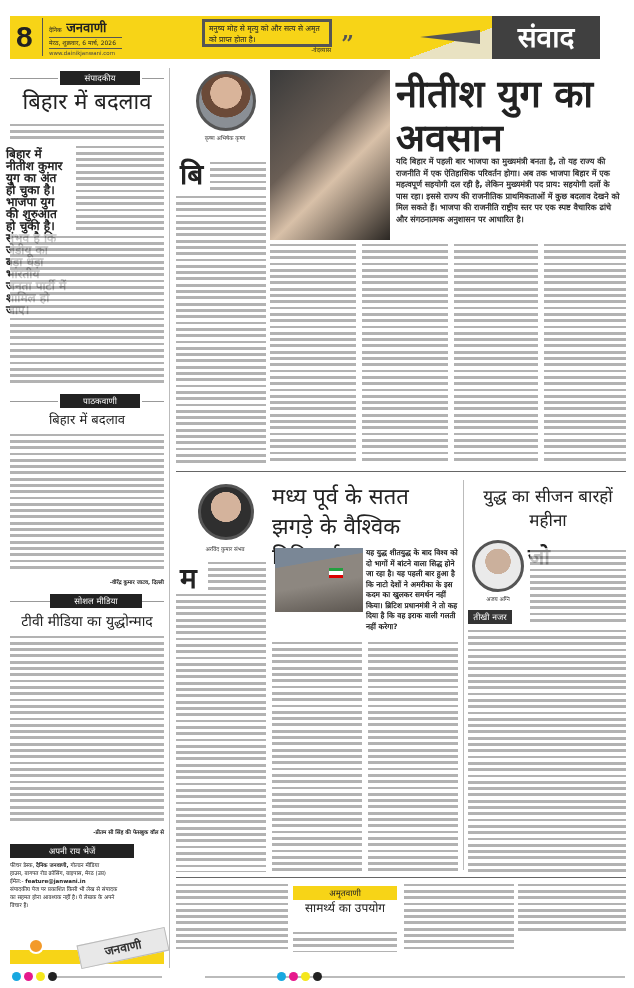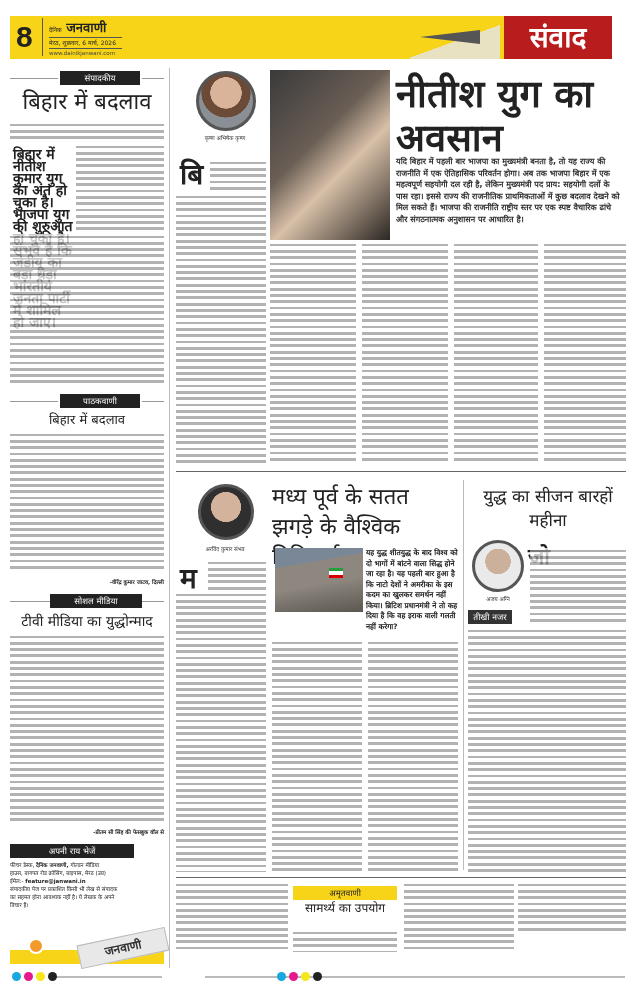--- a/index.html
+++ b/index.html
@@ -9,21 +9,21 @@
 .mast{position:absolute;left:32px;top:2px;border-left:1px solid #555;padding-left:6px;width:80px}
 .mast .nm{font:bold 13px "DejaVu Sans",sans-serif;color:#222;white-space:nowrap}
 .mast .nm small{font-size:6px;font-weight:normal}
 .mast .dt{font-size:6px;border-top:1px solid #555;border-bottom:1px solid #555;padding:1px 0;margin-top:1px;white-space:nowrap}
 .mast .web{font-size:5.5px;color:#444;padding-top:1px}
 .quote{position:absolute;left:192px;top:3px;width:130px;height:28px;border:3px solid #555;background:#f7d417;font-size:7.5px;line-height:11px;padding:1px 4px}
 .quote .by{position:absolute;right:-2px;top:22px;font-size:6px}
 .quote .mk{position:absolute;right:-25px;top:8px;font:bold 22px "DejaVu Serif",serif;color:#555}
 .pen{position:absolute;left:410px;top:16px;width:90px;height:43px;background:linear-gradient(160deg,#f7d417 55%,#e9e2c2 55%)}
 .pen .tip{position:absolute;left:10px;top:14px;width:60px;height:14px;background:#555;clip-path:polygon(0 50%,100% 0,100% 100%)}
-.samvad{position:absolute;left:504px;top:16px;width:108px;height:43px;background:#b91c1c;color:#fff;font:bold 28px "DejaVu Serif",serif;text-align:center;line-height:43px}
+.samvad{position:absolute;left:492px;top:16px;width:108px;height:43px;background:#404040;color:#fff;font:bold 28px "DejaVu Serif",serif;text-align:center;line-height:43px}
 .col{position:absolute;font-size:4.6px;line-height:6.3px;color:#555;text-align:justify;overflow:hidden}
 .filler{display:block;width:100%;height:100%;background:repeating-linear-gradient(#fff 0 1.6px,#999 1.6px 4.4px,#fff 4.4px 6.3px);opacity:.75}
 .secbar{position:absolute;height:14px;background:#222;color:#fff;font-size:8.5px;text-align:center;line-height:14px}
 .rule{position:absolute;height:1px;background:#999}
 .vrule{position:absolute;width:1px;background:#bbb}
 .h1{position:absolute;font-family:"DejaVu Sans",sans-serif;color:#222;text-align:center;line-height:1.05}
 .avatar{position:absolute;border-radius:50%;border:3px solid #555;overflow:hidden}
 .cap{position:absolute;font-size:5.5px;color:#333;text-align:center}
 .drop{position:absolute;font:bold 28px "DejaVu Sans",sans-serif;color:#222}
 .pull{position:absolute;font-weight:bold;color:#222}
@@ -34,34 +34,39 @@
 </head>
 <body>
 
 <div class="hdr">
   <div class="pgnum">8</div>
   <div class="mast">
     <div class="nm"><small>दैनिक</small> <span>जनवाणी</span></div>
     <div class="dt">मेरठ, शुक्रवार, 6 मार्च, 2026</div>
     <div class="web">www.dainikjanwani.com</div>
   </div>
+  <div class="quote">
+    <span>मनुष्य मोह से मृत्यु को और सत्य से अमृत को प्राप्त होता है।</span>
+    <span class="by">-वेदव्यास</span>
+    <span class="mk">”</span>
+  </div>
 </div>
 <div class="pen">
     <div class="tip"></div>
   </div>
 <div class="samvad">संवाद</div>
 
 <div class="rule" style="left:10px;top:78px;width:48px"></div>
 <div class="secbar" style="left:60px;top:71px;width:80px">संपादकीय</div>
 <div class="rule" style="left:142px;top:78px;width:22px"></div>
 <div class="h1" style="left:10px;top:90px;width:154px;font-size:22px">बिहार में बदलाव</div>
 <div class="col" style="left:10px;top:122px;width:154px;height:20px">
     <span class="filler"></span>
   </div>
-<div class="pull" style="left:13px;top:148px;width:62px;font-size:14px;line-height:12px">बिहार में नीतीश कुमार युग का अंत हो चुका है। भाजपा युग की शुरुआत हो चुकी है। संभव है कि जेडीयू का बड़ा धड़ा भारतीय जनता पार्टी में शामिल हो जाए।</div>
+<div class="pull" style="left:6px;top:148px;width:62px;font-size:12px;line-height:12px">बिहार में नीतीश कुमार युग का अंत हो चुका है। भाजपा युग की शुरुआत हो चुकी है। संभव है कि जेडीयू का बड़ा धड़ा भारतीय जनता पार्टी में शामिल हो जाए।</div>
 <div class="col" style="left:76px;top:144px;width:88px;height:88px">
     <span class="filler"></span>
   </div>
 <div class="col" style="left:10px;top:234px;width:154px;height:150px">
     <span class="filler"></span>
   </div>
 
 <div class="rule" style="left:10px;top:401px;width:48px"></div>
 <div class="secbar" style="left:60px;top:394px;width:80px">पाठकवाणी</div>
 <div class="rule" style="left:142px;top:401px;width:22px"></div>

